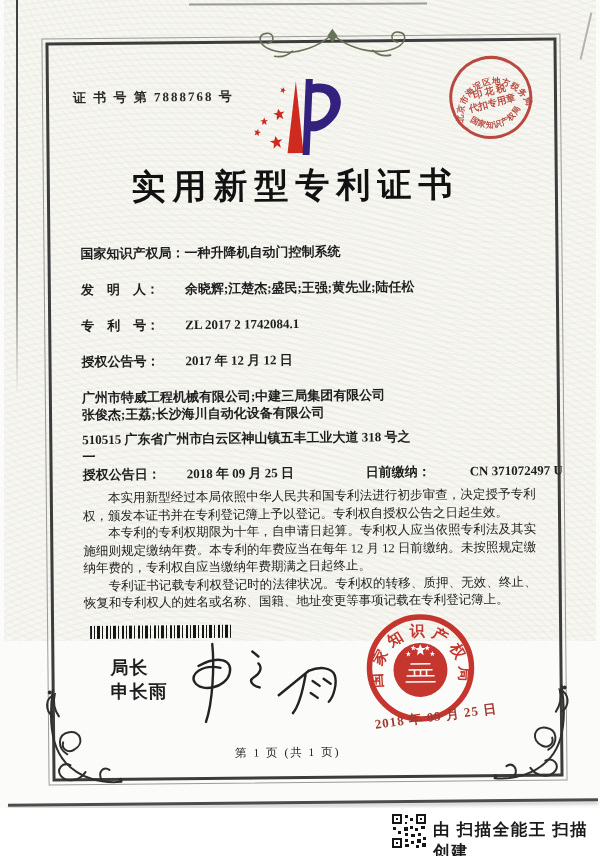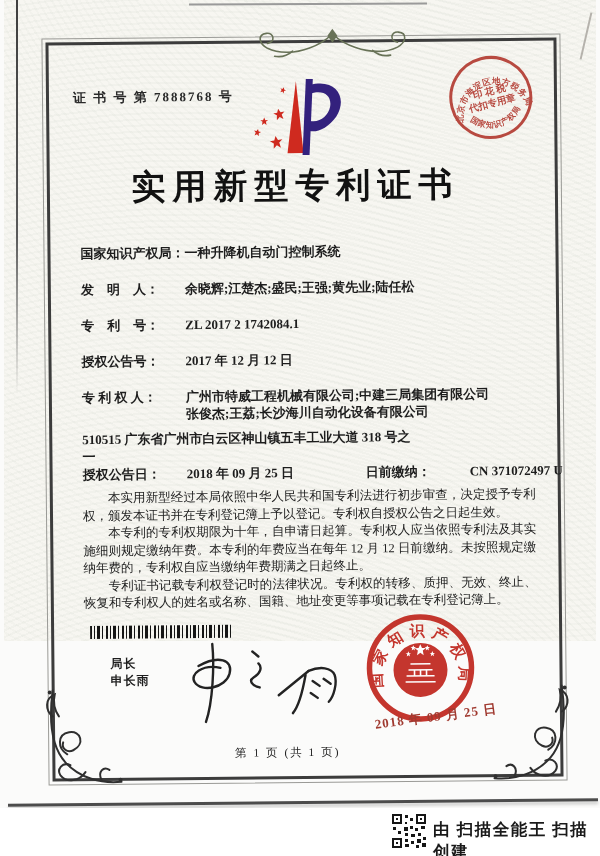--- a/index.html
+++ b/index.html
@@ -46,21 +46,21 @@
   .row .val{font-weight:700;white-space:nowrap;}
   .row.patentee{margin-bottom:8px;}
   .row.address{margin-bottom:1px;}
   .grant-row{position:relative;margin-bottom:0;}
   .grant-right{position:absolute;left:283px;top:0;display:flex;}
   .paras{margin-top:7px;font-size:12.5px;line-height:17.5px;text-align:justify;color:#222;font-weight:500;}
   .paras p{margin:0;text-indent:2em;}
   
   .barcode{position:absolute;left:36px;top:581px;width:142px;height:13px;
     background:repeating-linear-gradient(90deg,#151515 0 2px,transparent 2px 4px,#151515 4px 5px,transparent 5px 7px,#151515 7px 10px,transparent 10px 12px,#151515 12px 13px,transparent 13px 16px);}
-  .director{position:absolute;left:56px;top:611px;font-size:12px;font-weight:700;letter-spacing:1px;}
+  .director{position:absolute;left:56px;top:611px;font-size:18px;font-weight:700;letter-spacing:1px;}
   .director .nm{}
   .signature{position:absolute;left:106px;top:588px;width:180px;height:100px;}
   .seal{position:absolute;left:308px;top:568px;width:116px;height:116px;opacity:.93;}
   .seal-date{position:absolute;left:296px;top:666px;width:170px;text-align:center;
     font-size:13px;font-weight:700;color:#a03a30;transform:rotate(-7deg);letter-spacing:1px;}
   .page-footer{position:absolute;left:0;right:40px;top:702px;text-align:center;font-size:11.5px;letter-spacing:2px;color:#222;}
   
   .scanner-bar{position:absolute;left:0;top:808px;width:600px;height:48px;background:#fff;}
   .qr{position:absolute;left:391px;top:813px;width:36px;height:36px;}
   .scanner-note{position:absolute;left:433px;top:819px;font-size:16.5px;letter-spacing:1.5px;color:#1a1a1a;font-weight:600;}
@@ -151,21 +151,20 @@
       </div>
       <div class="row">
         <span class="lab">专　利　号：</span>
         <span class="val">ZL 2017 2 1742084.1</span>
       </div>
       <div class="row">
         <span class="lab">授权公告号：</span>
         <span class="val">2017 年 12 月 12 日</span>
       </div>
       <div class="row patentee">
-        <span class="lab">专 利 权 人：</span>
         <span class="val">
           <span>广州市特威工程机械有限公司;中建三局集团有限公司</span><br>
           <span>张俊杰;王荔;长沙海川自动化设备有限公司</span>
         </span>
       </div>
       <div class="row address">
         <span class="val">
           <span>510515 广东省广州市白云区神山镇五丰工业大道 318 号之</span><br>
           <span>一</span>
         </span>

